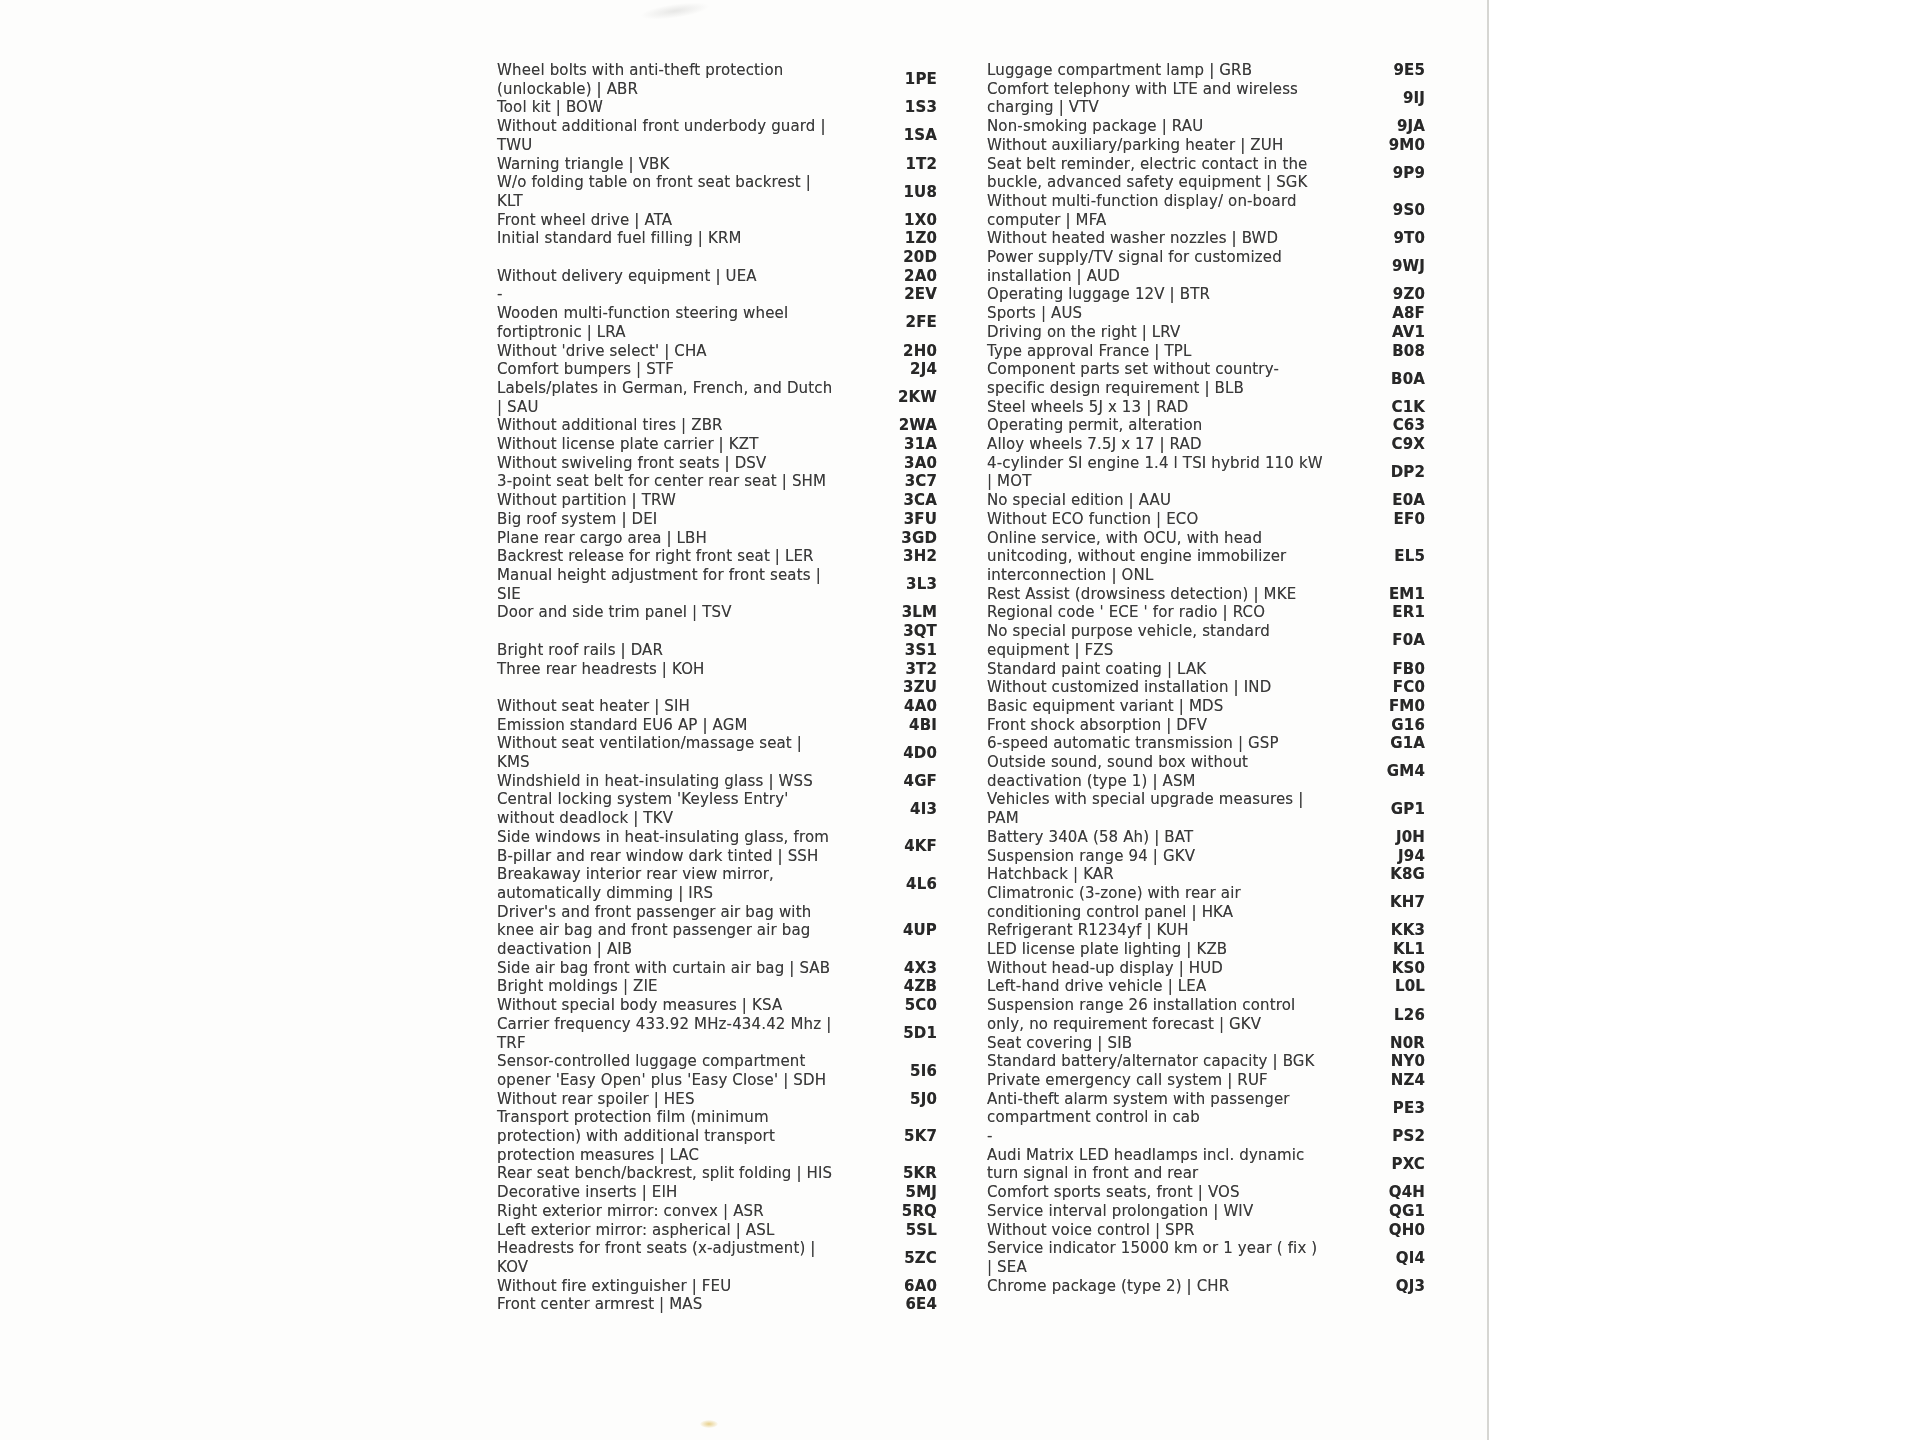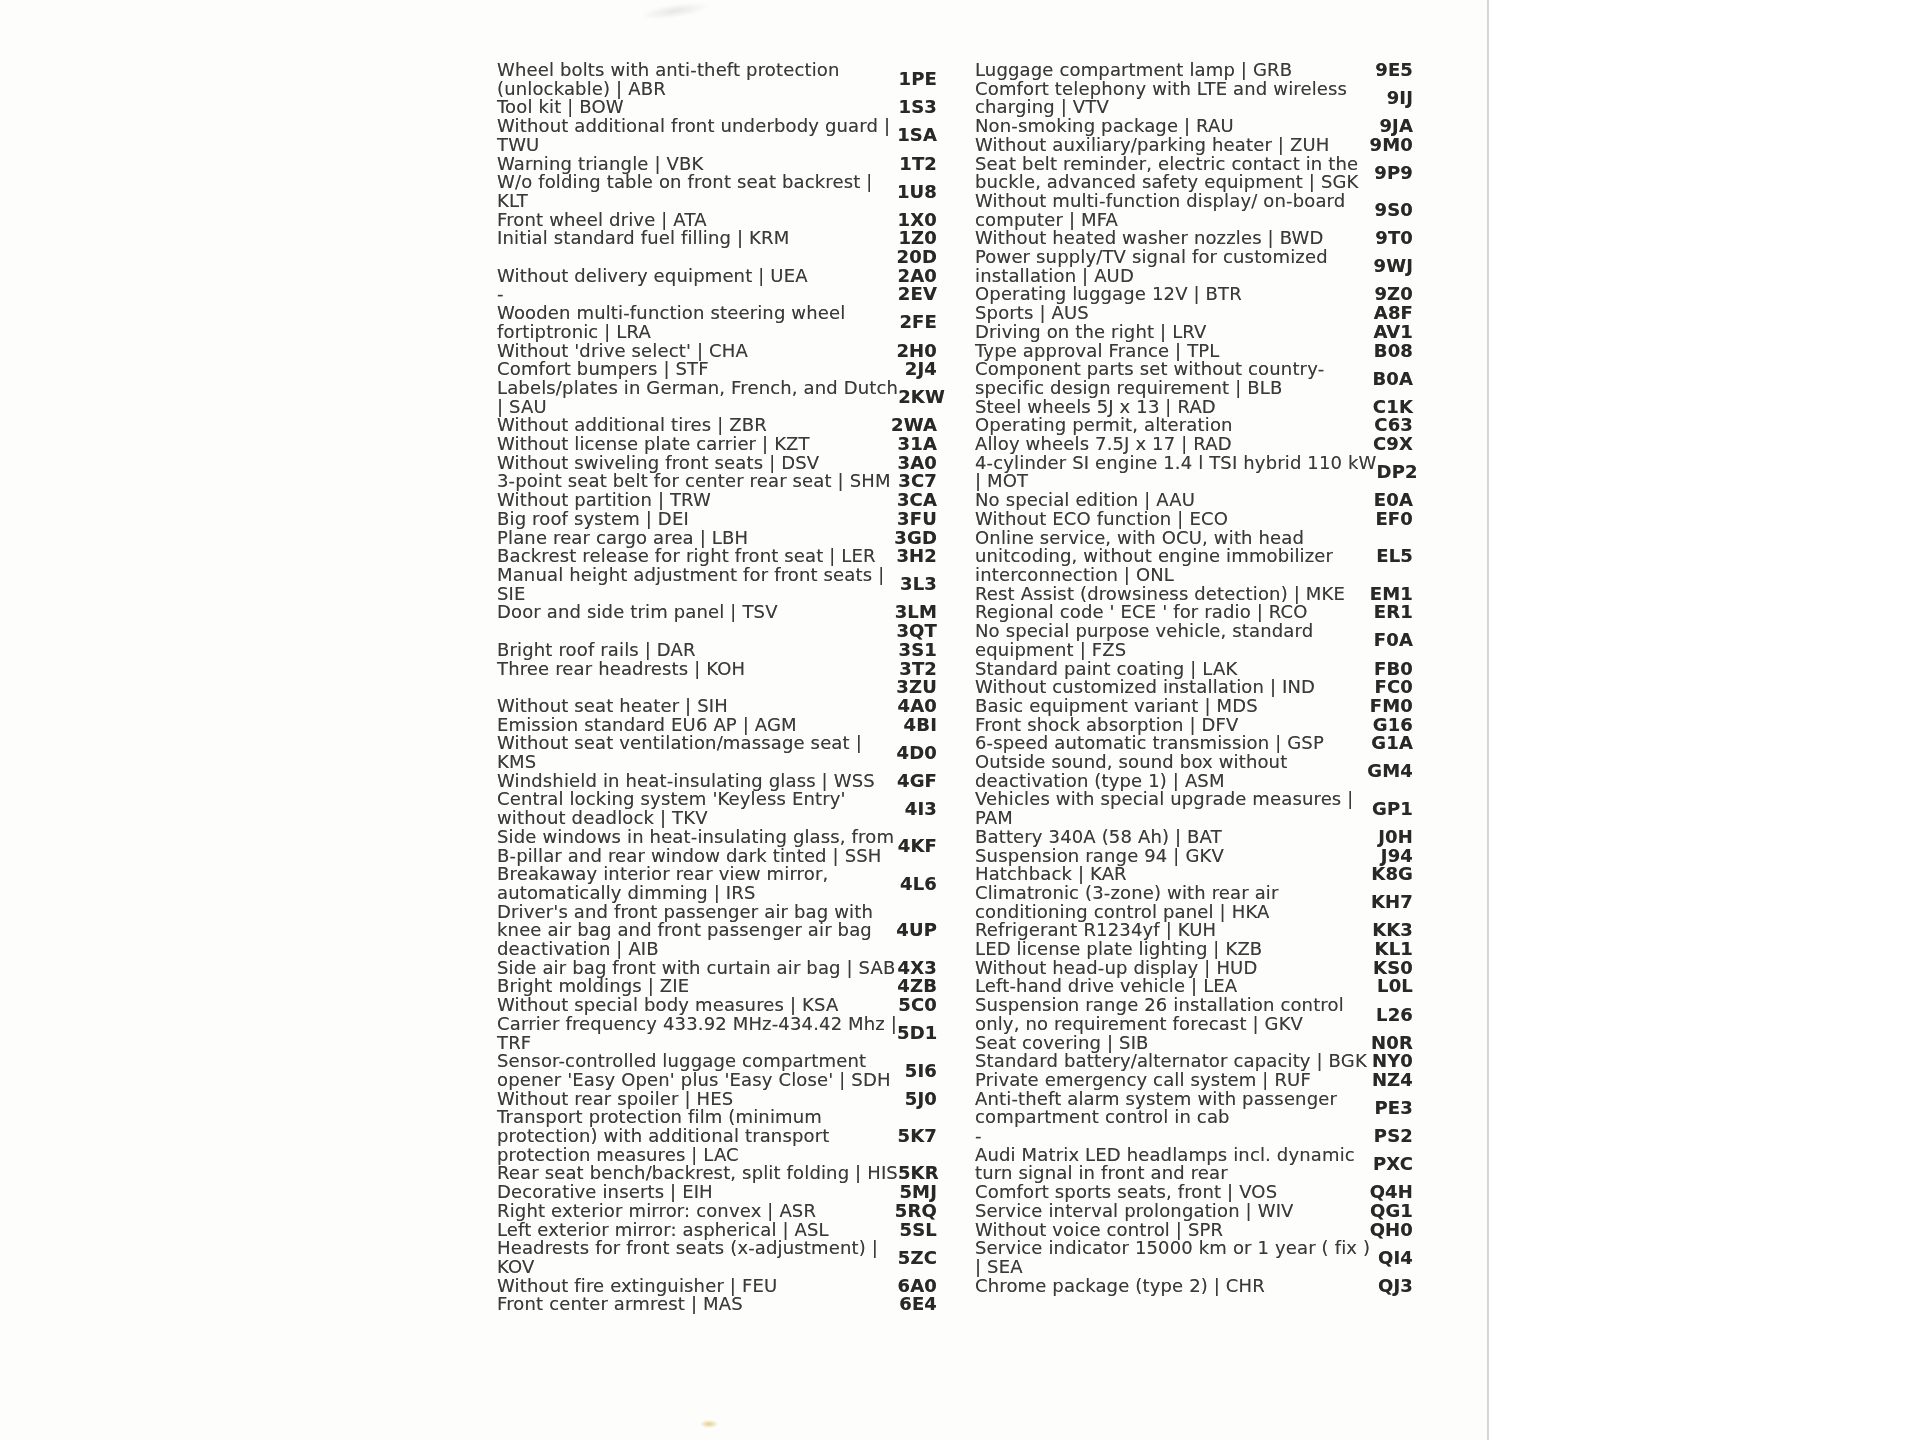--- a/index.html
+++ b/index.html
@@ -48,33 +48,33 @@
     width: 18px;
     height: 8px;
     border-radius: 50%;
     background: radial-gradient(ellipse at center, rgba(226,196,110,0.8), rgba(226,196,110,0) 75%);
   }
   .content {
     position: absolute;
     top: 61px;
     left: 497px;
     display: flex;
-    gap: 38px;
+    gap: 26px;
     color: #3a3a3a;
-    font-size: 18px;
+    font-size: 15px;
     line-height: 18.7px;
     letter-spacing: 0.15px;
     text-shadow: 0 0 0.5px rgba(70,70,70,0.55);
   }
   .col {
     display: flex;
     flex-direction: column;
   }
   .col.left  { width: 440px; }
-  .col.right { width: 438px; }
+  .col.right { width: 438px; margin-left: 24px; }
   .row {
     display: flex;
     align-items: center;
   }
   .desc {
     flex: 0 0 392px;
     white-space: pre;
     overflow: visible;
   }
   .col.right .desc { flex-basis: 390px; }

